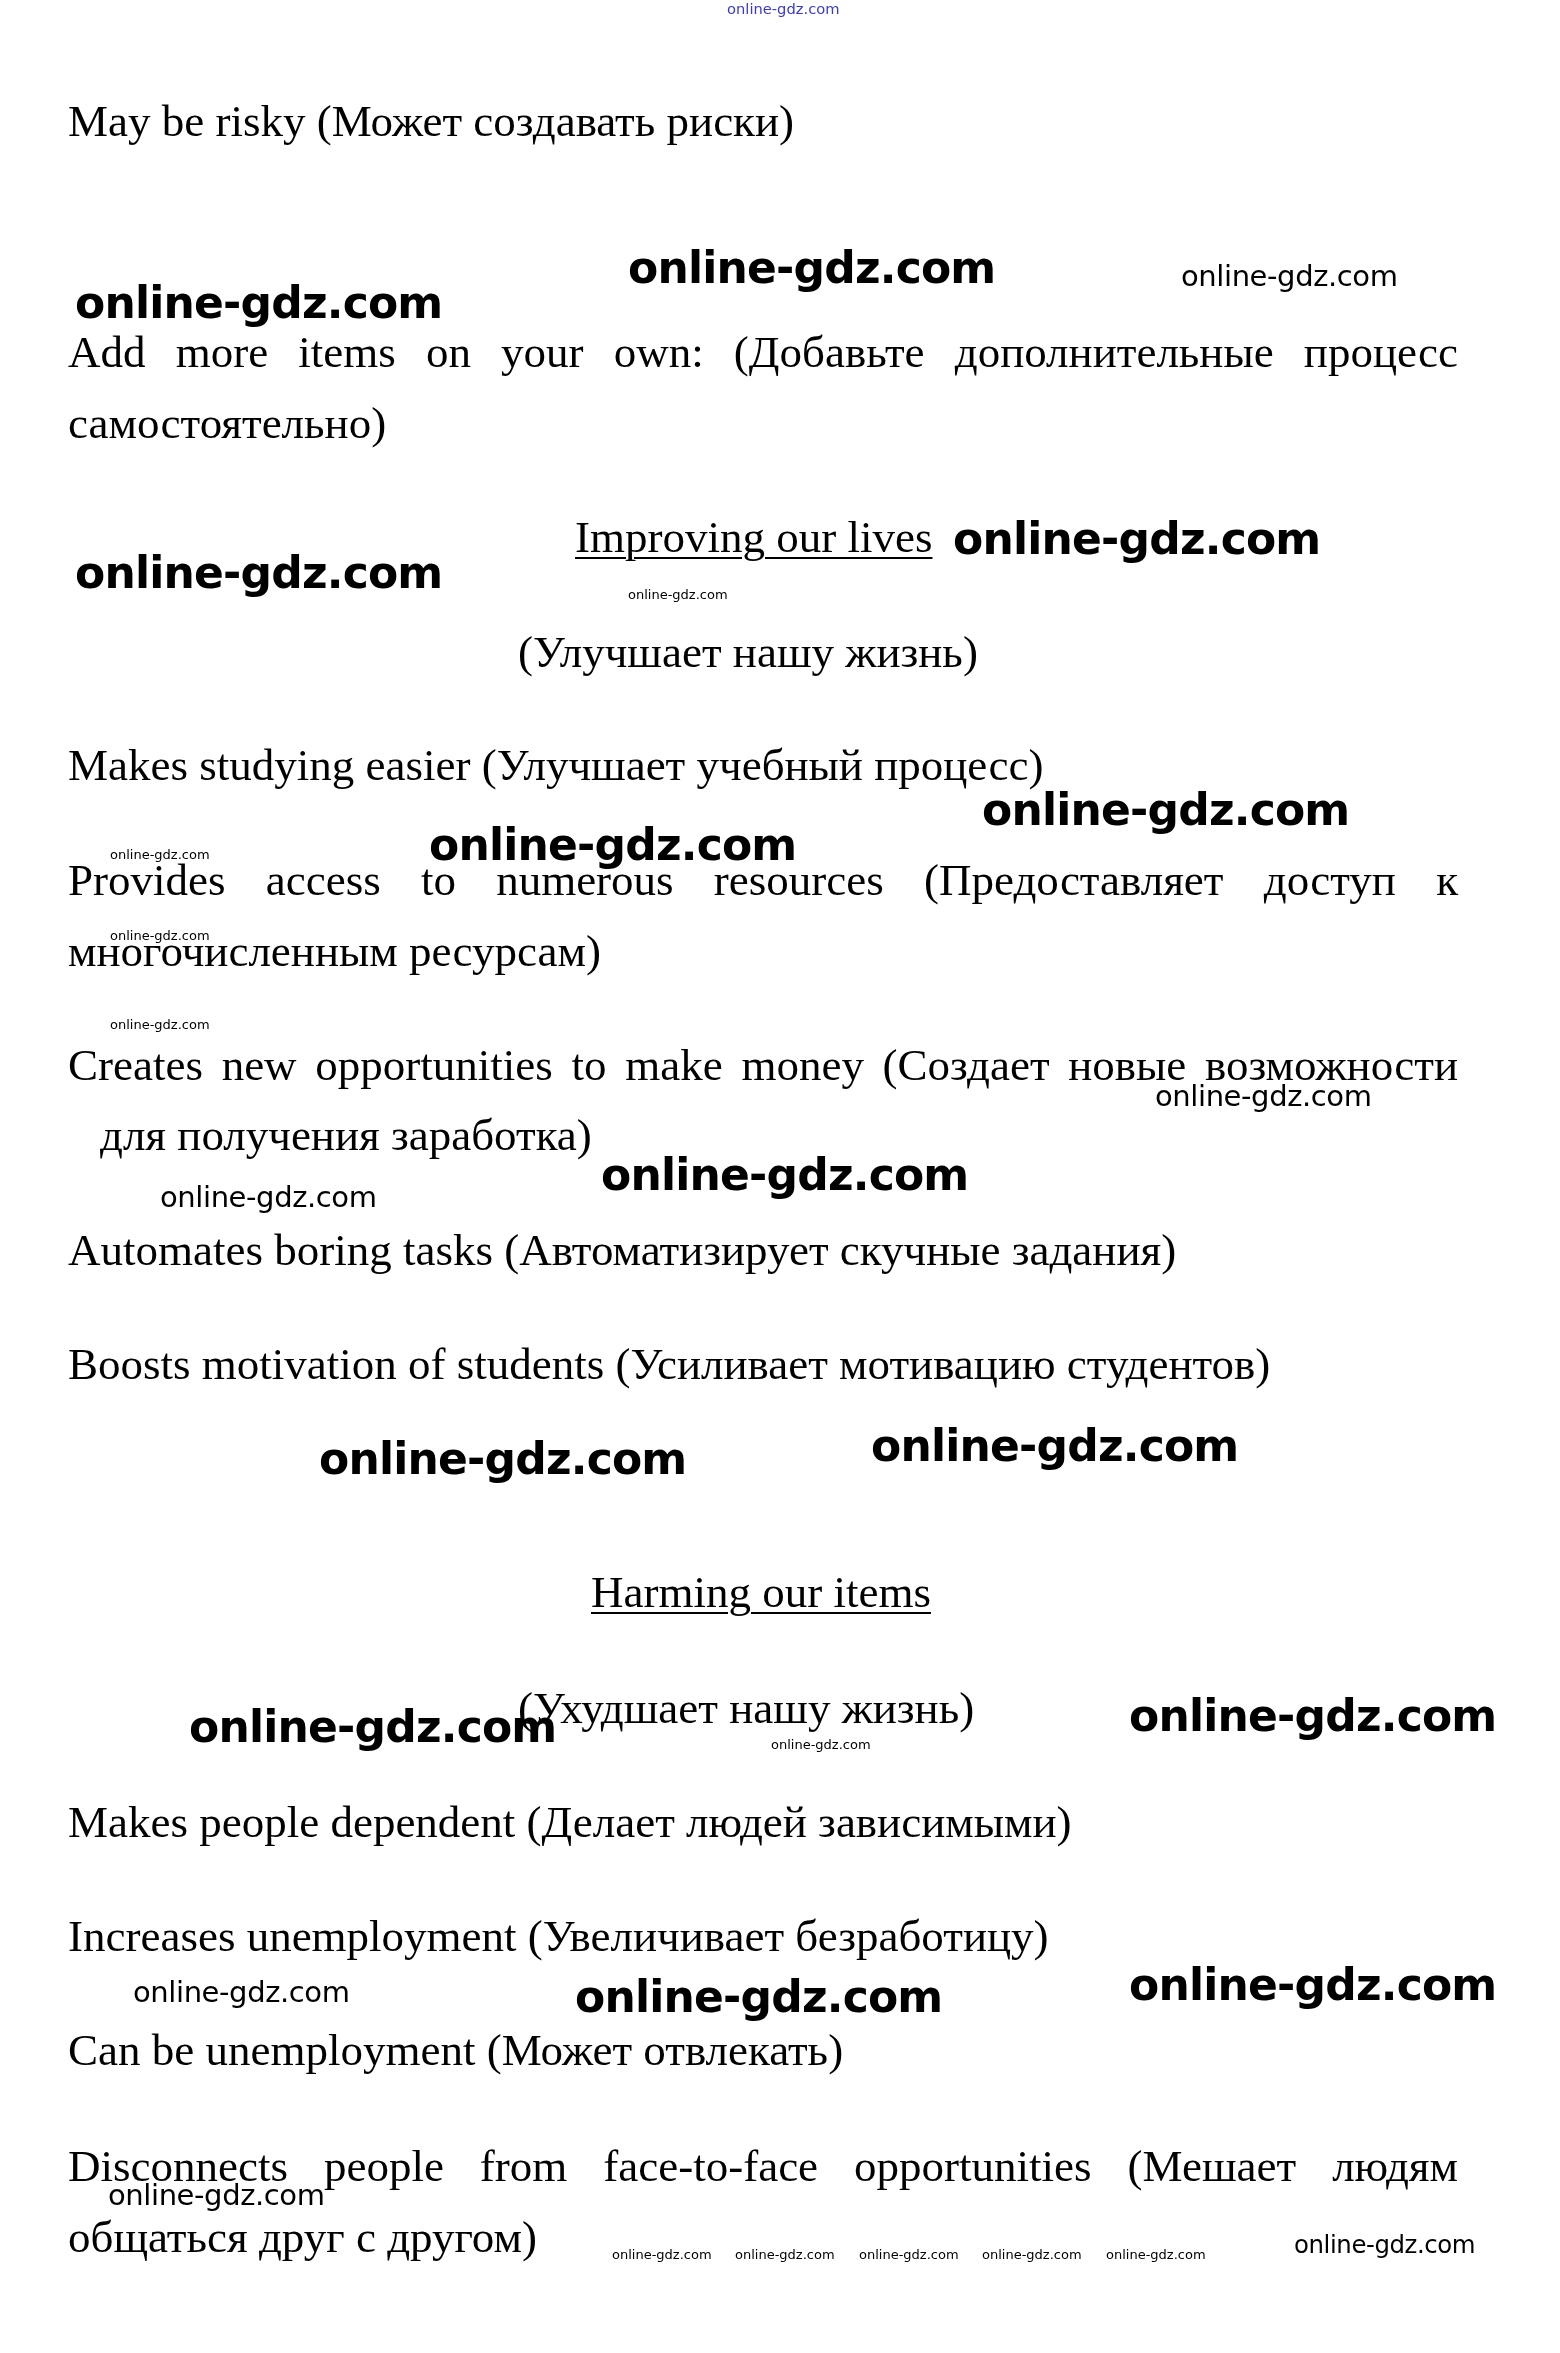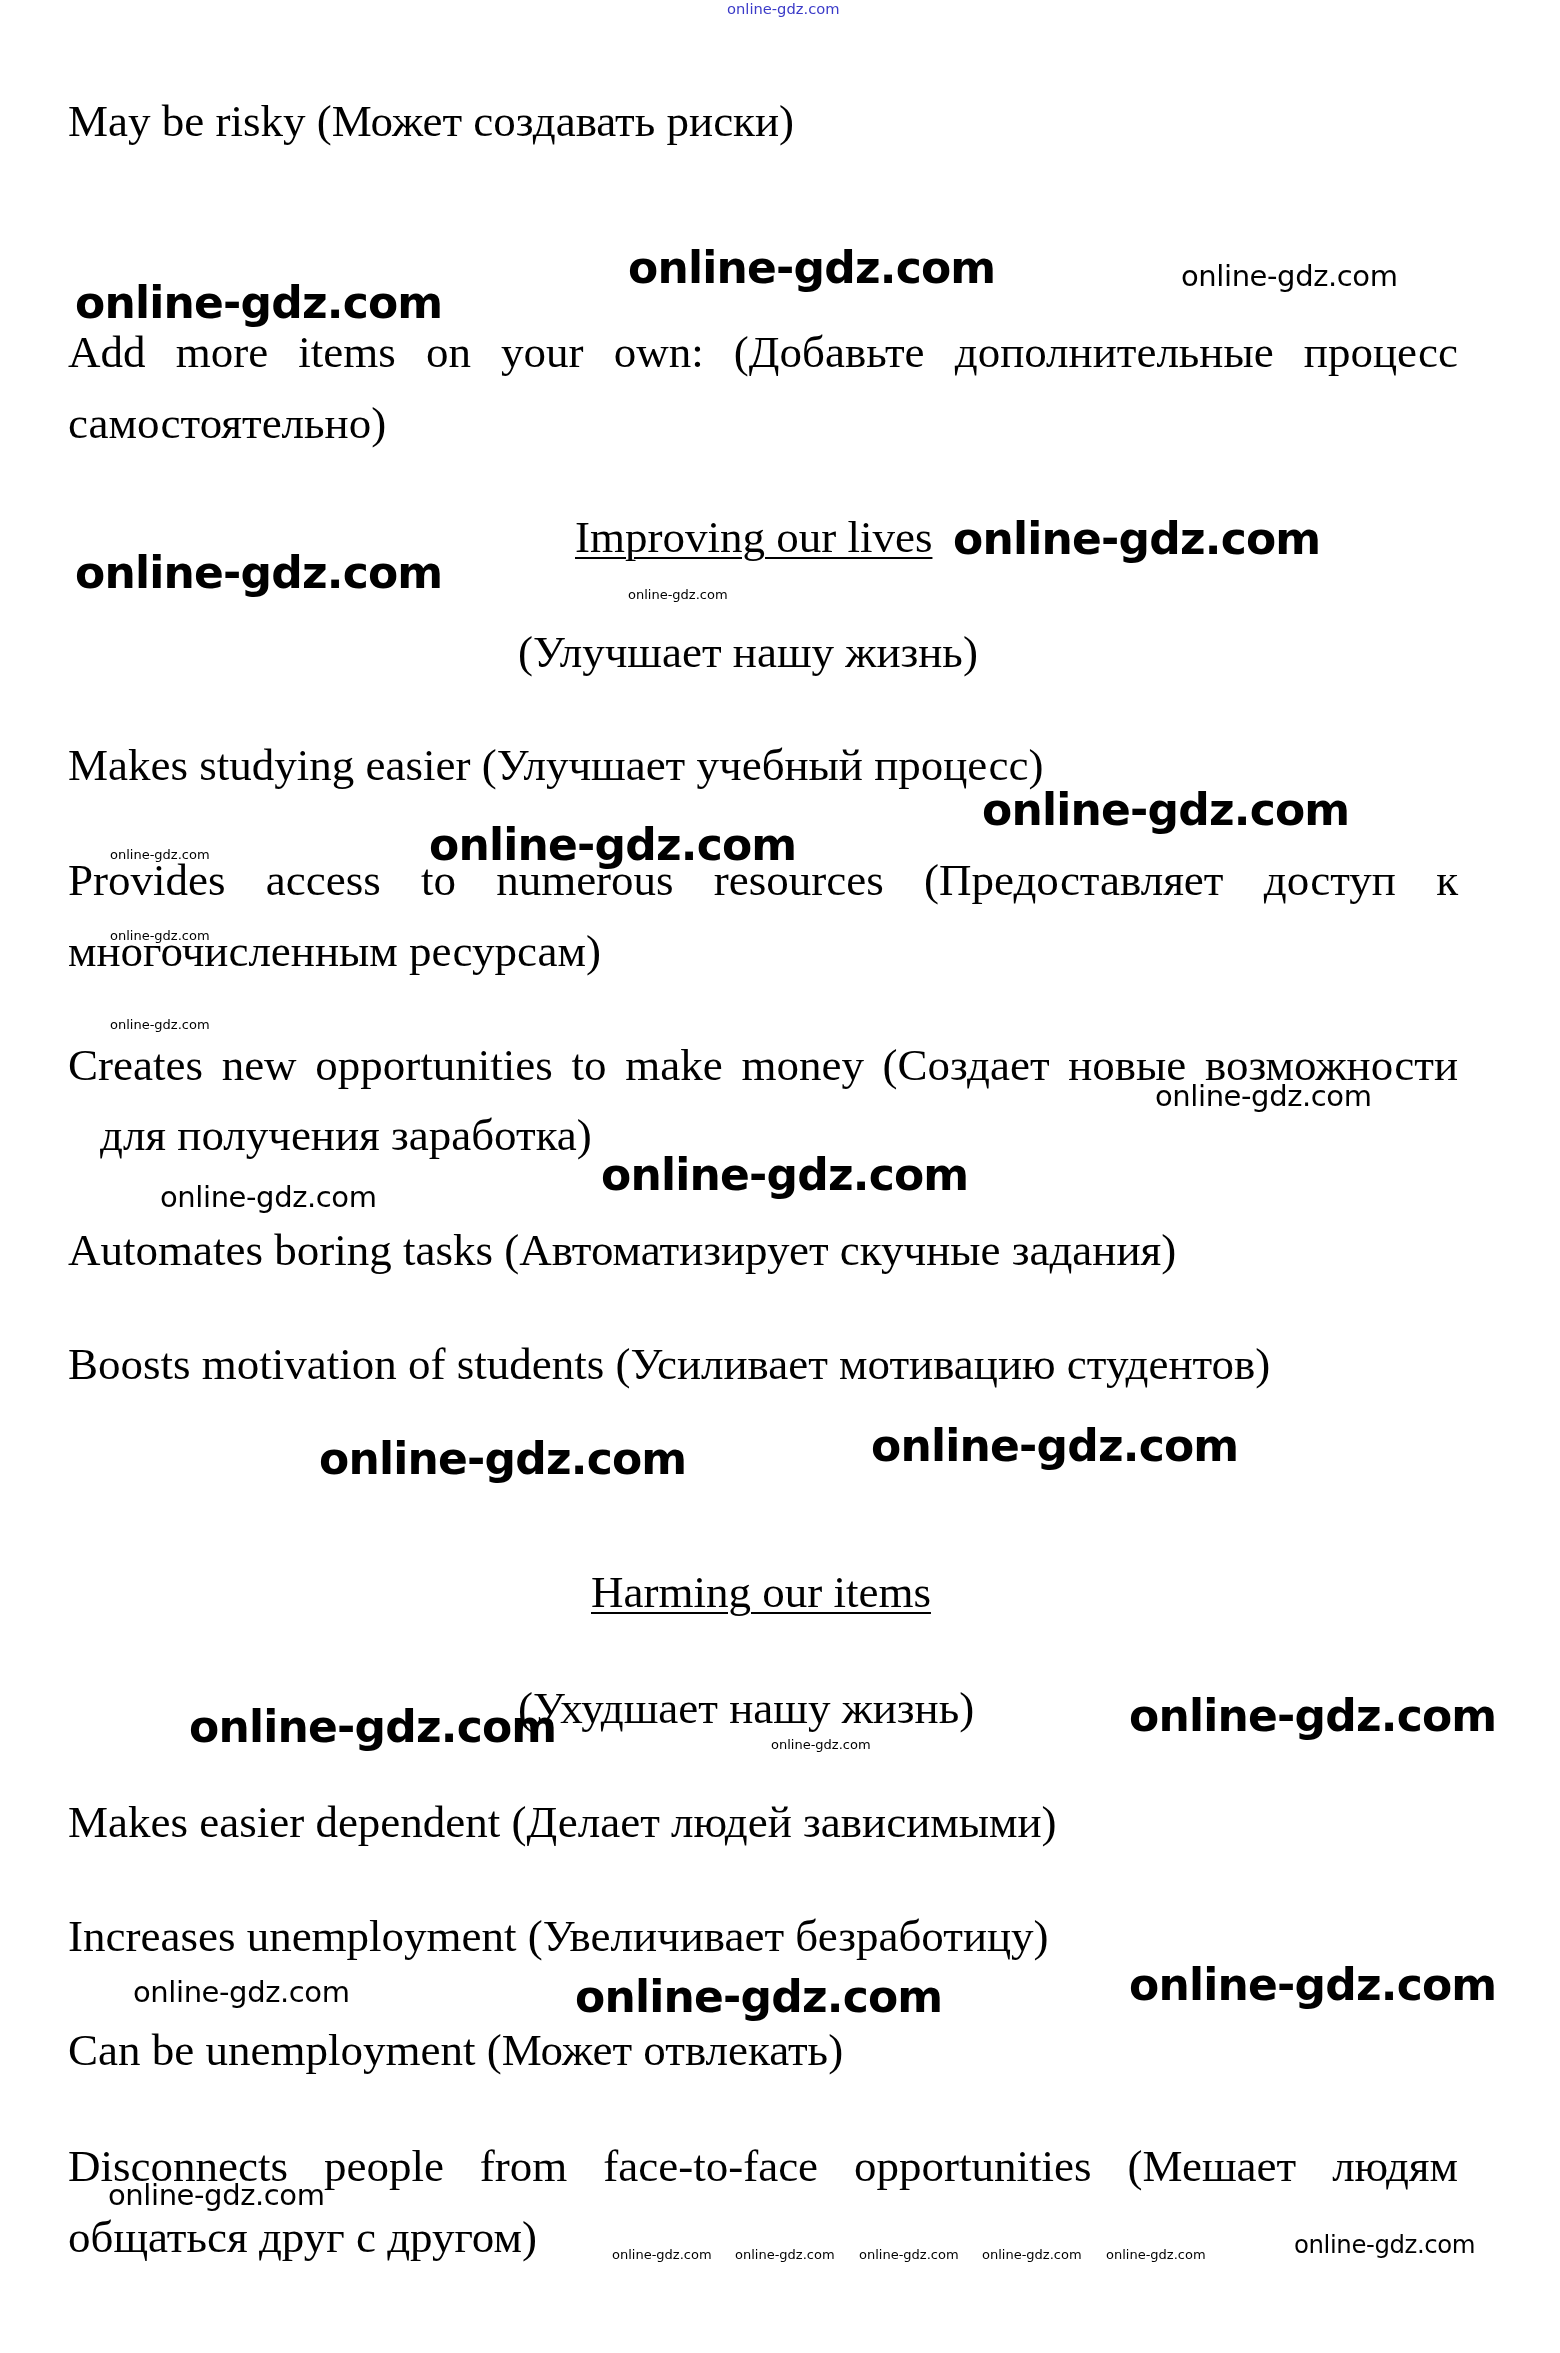--- a/index.html
+++ b/index.html
@@ -53,21 +53,21 @@
 
 <div class="wm wm-big" style="left:871px;top:1424px;">online-gdz.com</div>
 <div class="wm wm-big" style="left:319px;top:1437px;">online-gdz.com</div>
 
 <div class="t u" style="left:591px;top:1570px;">Harming our items</div>
 <div class="t" style="left:518px;top:1686px;">(Ухудшает нашу жизнь)</div>
 <div class="wm wm-big" style="left:189px;top:1705px;">online-gdz.com</div>
 <div class="wm wm-big" style="left:1129px;top:1694px;">online-gdz.com</div>
 <div class="wm wm-small" style="left:771px;top:1738px;">online-gdz.com</div>
 
-<div class="t" style="left:68px;top:1800px;">Makes easier dependent (Делает людей зависимыми)</div>
+<div class="t" style="left:68px;top:1800px;">Makes people dependent (Делает людей зависимыми)</div>
 <div class="t" style="left:68px;top:1914px;">Increases unemployment (Увеличивает безработицу)</div>
 <div class="wm wm-mid" style="left:133px;top:1978px;">online-gdz.com</div>
 <div class="wm wm-big" style="left:575px;top:1975px;">online-gdz.com</div>
 <div class="wm wm-big" style="left:1129px;top:1963px;">online-gdz.com</div>
 <div class="t" style="left:68px;top:2028px;">Can be unemployment (Может отвлекать)</div>
 
 <div class="t just" style="left:68px;top:2144px;">Disconnects people from face-to-face opportunities (Мешает людям</div>
 <div class="wm wm-mid" style="left:108px;top:2181px;">online-gdz.com</div>
 <div class="t" style="left:68px;top:2215px;">общаться друг с другом)</div>
 

